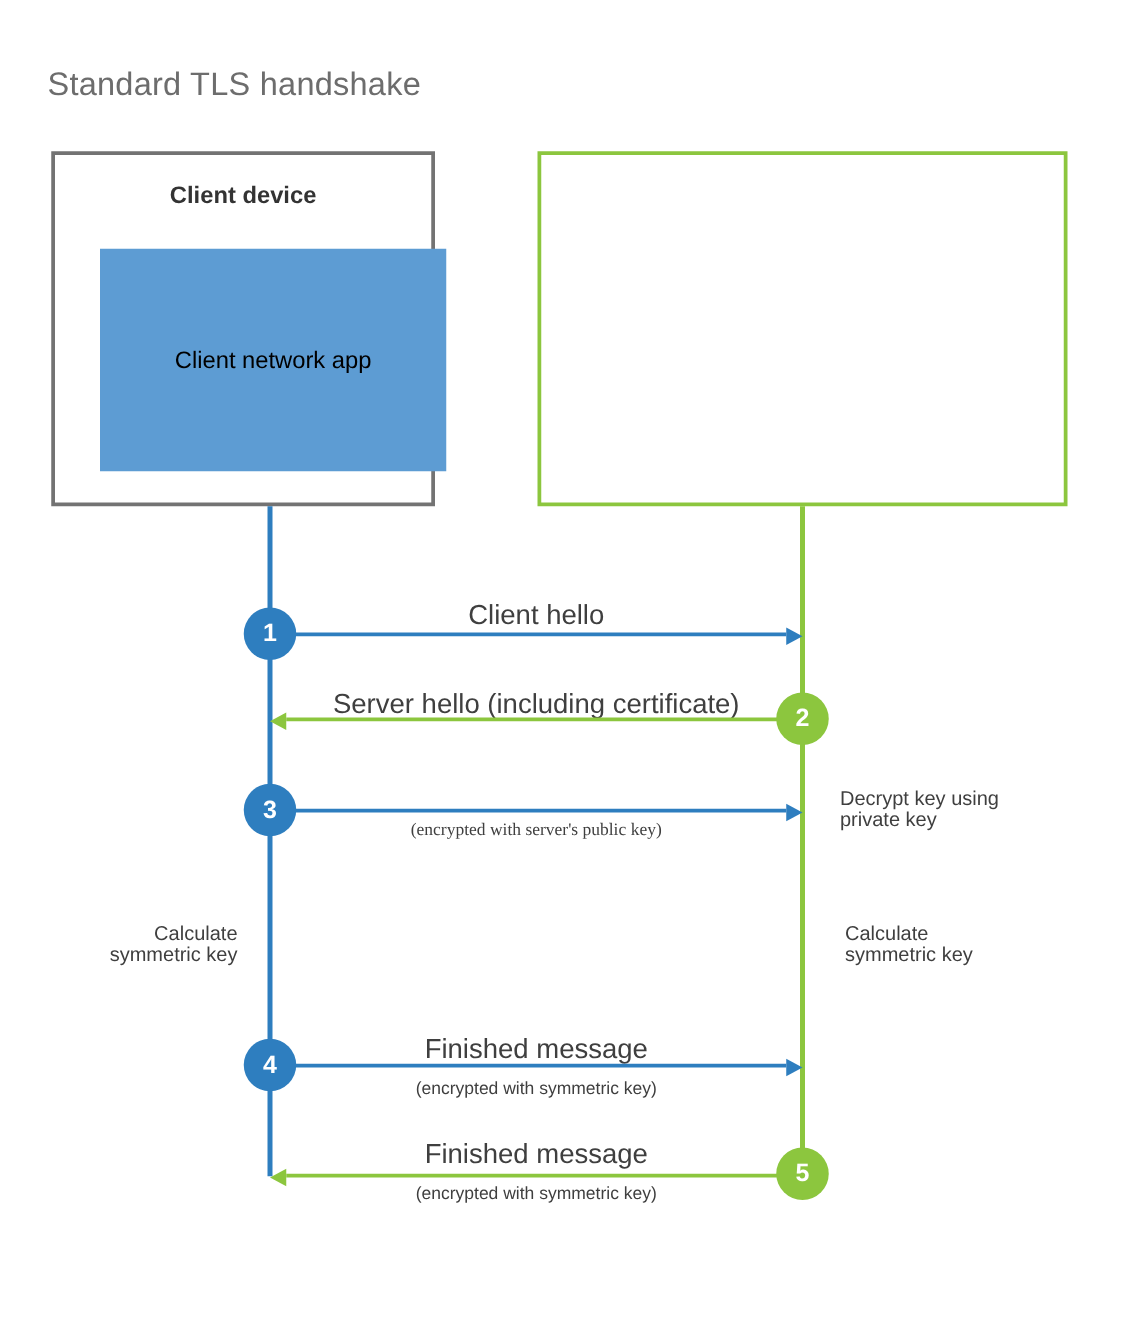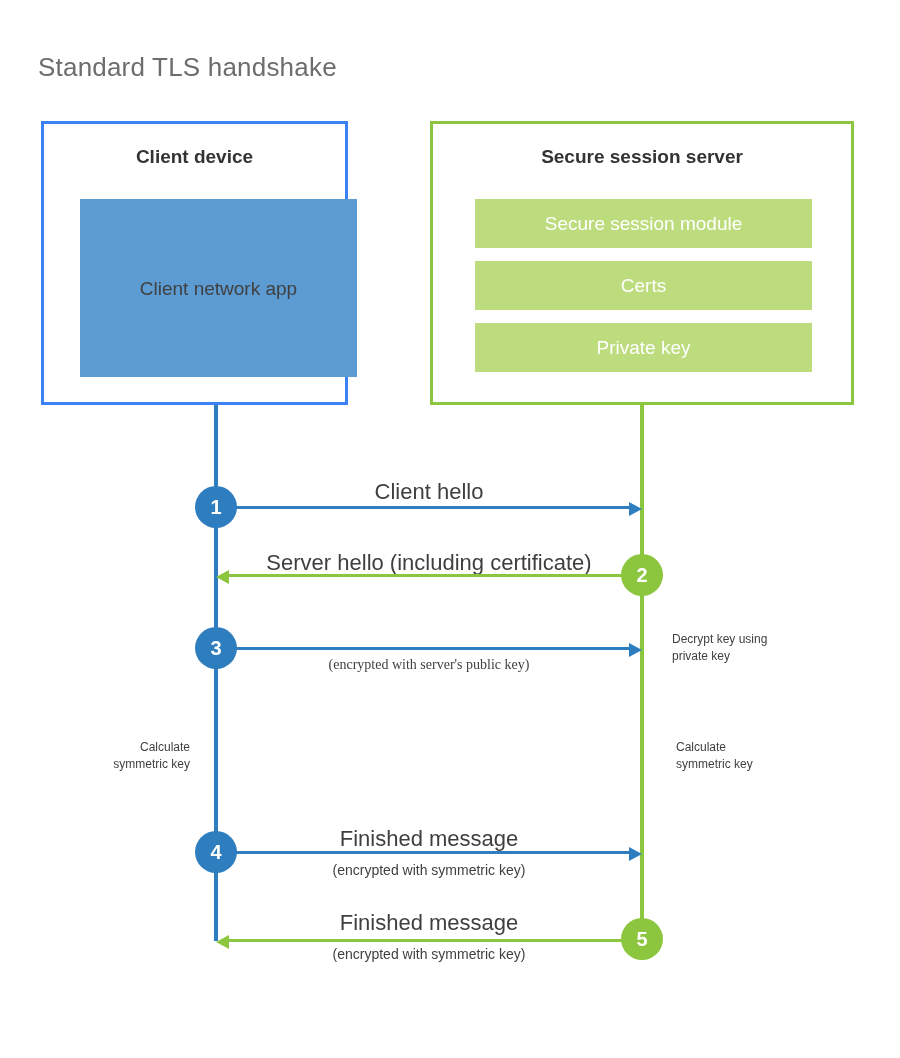--- a/index.html
+++ b/index.html
@@ -38,21 +38,21 @@
   .party-box {
     position: absolute;
     background: #ffffff;
     box-sizing: border-box;
   }
   .party-box.client {
     left: 41px;
     top: 121px;
     width: 307px;
     height: 284px;
-    border: 3px solid #3b82f6;
+    border: 3px solid #737373;
   }
   .party-box.server {
     left: 430px;
     top: 121px;
     width: 424px;
     height: 284px;
     border: 3px solid #8CC63E;
   }
   .party-title {
     position: absolute;
@@ -67,21 +67,21 @@
   }
 
   
   .client-app {
     position: absolute;
     left: 36px;
     top: 75px;
     width: 277px;
     height: 178px;
     background: #5D9CD3;
-    color: #404040;
+    color: #000000;
     font-size: 19px;
     line-height: 29px;
     display: flex;
     align-items: center;
     justify-content: center;
     text-align: center;
     box-sizing: border-box;
     padding: 0 14px;
   }
 
@@ -171,47 +171,41 @@
     position: absolute;
     text-align: center;
     font-size: 14px;
     color: #3f3f3f;
     white-space: nowrap;
   }
 
   
   .side-note {
     position: absolute;
-    font-size: 12px;
+    font-size: 16px;
     line-height: 17px;
     color: #3f3f3f;
     white-space: pre-line;
   }
   .side-note.right-align { text-align: right; }
   .side-note.left-align  { text-align: left; }
 </style>
 </head>
 <body>
 
 <div id="canvas">
 
   <div class="page-title">Standard TLS handshake</div>
 
   <div class="party-box client">
     <div class="party-title">Client device</div>
     <div class="client-app">Client network app</div>
   </div>
 
   <div class="party-box server">
-    <div class="party-title">Secure session server</div>
-    <div class="server-bars">
-      <div class="server-bar">Secure session module</div>
-      <div class="server-bar">Certs</div>
-      <div class="server-bar">Private key</div>
-    </div>
   </div>
 
   <div class="lifeline client-line"></div>
   <div class="lifeline server-line"></div>
 
   <div class="msg-label" style="left:216px; top:479px; width:426px;">Client hello</div>
   <div class="msg-arrow blue" style="left:216px; top:506px; width:426px;">
     <div class="shaft" style="left:0; width:413px;"></div>
     <div class="head" style="left:413px;"></div>
   </div>

